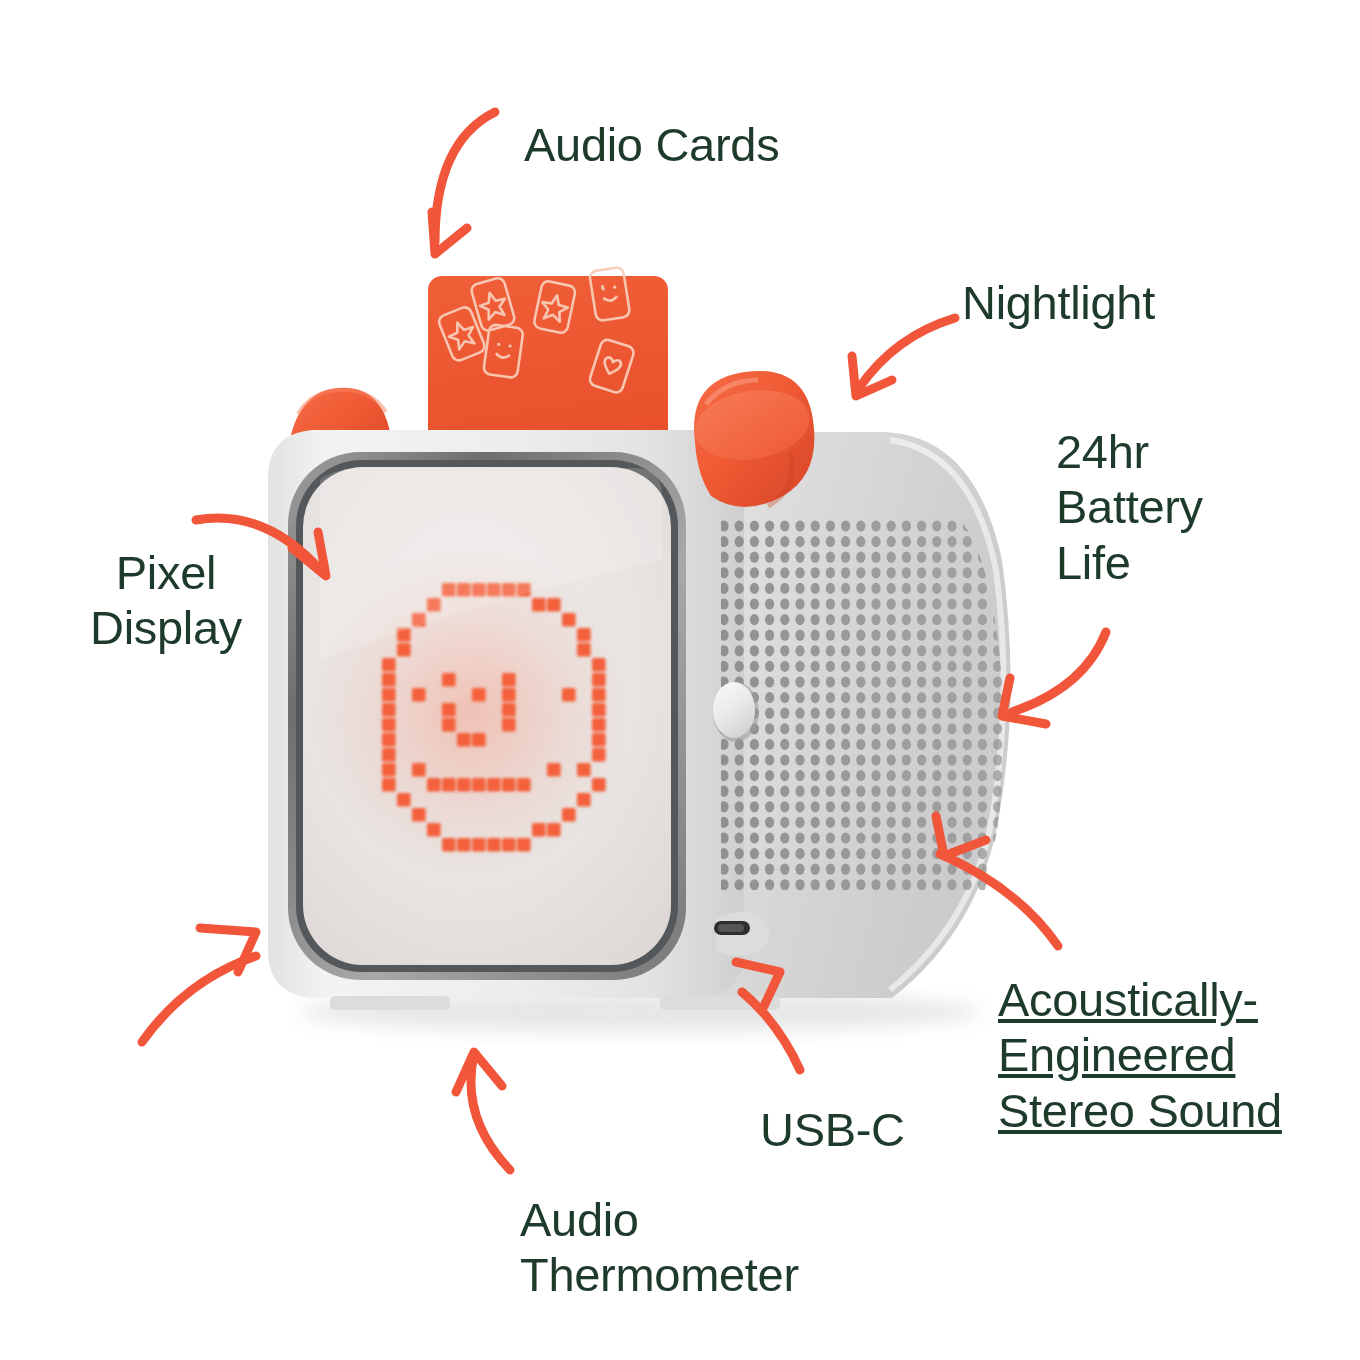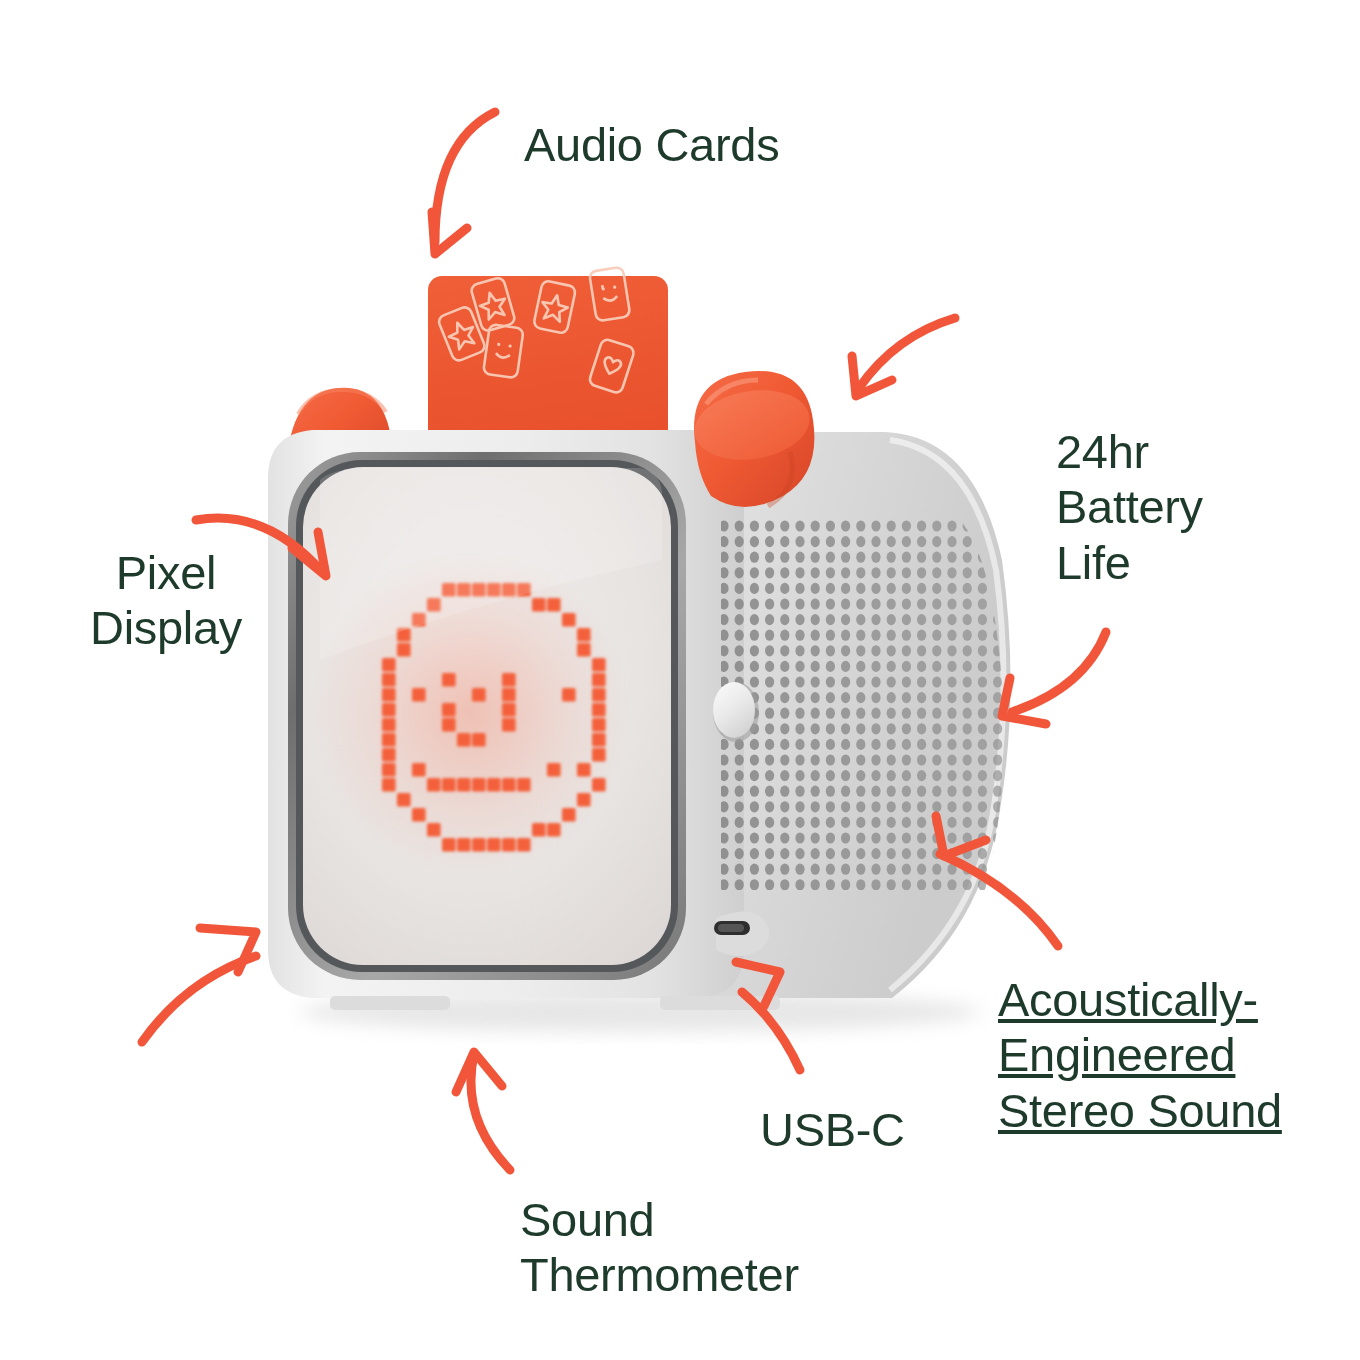--- a/index.html
+++ b/index.html
@@ -785,31 +785,32 @@
 
       <g>
         <path d="M510 1170 q-50 -52 -36 -116"></path>
         <path d="M456 1092 l18 -40 l28 34"></path>
       </g>
     </g>
   </svg>
 
   <div class="label center" id="label-audio-cards">Audio Cards</div>
 
+  <div class="label left" id="label-nightlight">Nightlight</div>
 
   <div class="label left" id="label-battery">24hr
 Battery
 Life</div>
 
   <div class="label left" id="label-pixel-display">Pixel
 Display</div>
 
   <div class="label left" id="label-stereo-sound">Acoustically-
 Engineered
 Stereo Sound</div>
 
 
   <div class="label left" id="label-usbc">USB-C</div>
 
-  <div class="label left" id="label-thermometer">Sound
+  <div class="label left" id="label-thermometer">Audio
 Thermometer</div>
 
 </div>
 
 </body></html>

